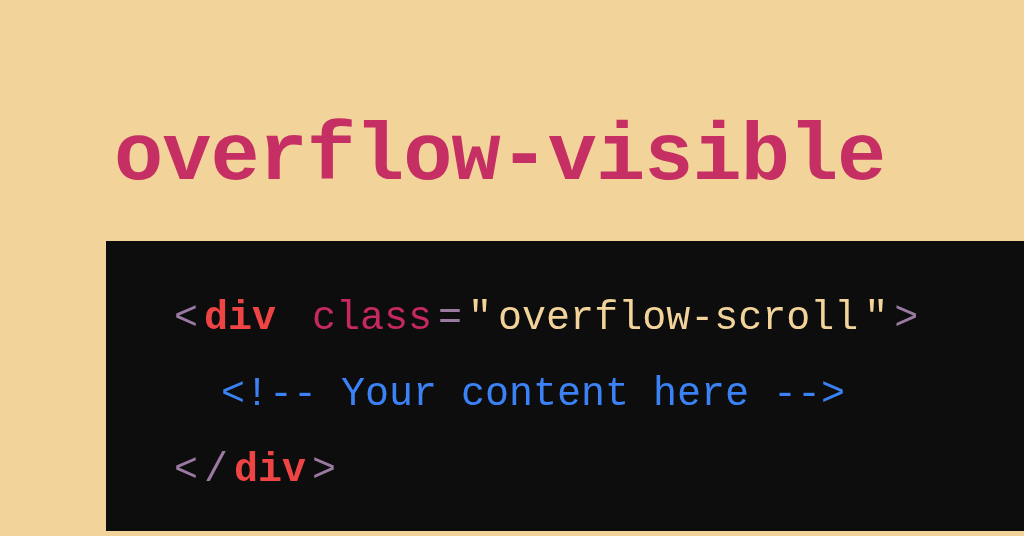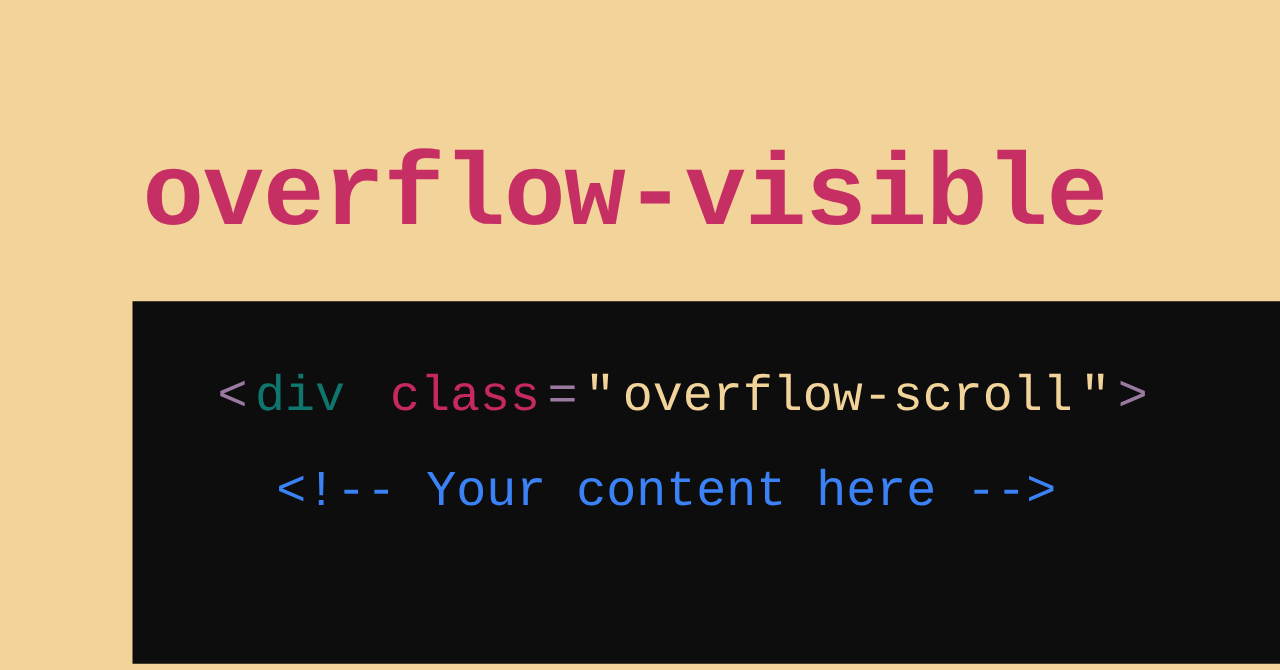--- a/index.html
+++ b/index.html
@@ -30,21 +30,22 @@
       width: 924px;
       height: 290px;
       font-size: 40px;
       line-height: 1.75;
       font-weight: 500;
     }
     .punct {
       color: #9a7aa0;
     }
     .tag {
-      color: #0f766e;
+      color: #ef4444;
+      font-weight: bold;
     }
     .attr-name {
       color: #c62862;
     }
     .attr-value {
       color: #f2d399;
     }
     .comment {
       color: #3b82f6;
     }
@@ -53,13 +54,14 @@
     }
   </style>
 </head>
 <body>
 
 <div class="heading">overflow-visible</div>
 
 <div class="code-block">
   <div><span class="punct">&lt;</span><span class="tag">div</span><span> </span><span class="attr-name">class</span><span class="punct">=</span><span class="attr-value">"</span><span class="attr-value">overflow-scroll</span><span class="attr-value">"</span><span class="punct">&gt;</span></div>
   <div class="indent"><span class="comment">&lt;!-- Your content here --&gt;</span></div>
+  <div><span class="punct">&lt;</span><span class="punct">/</span><span class="tag">div</span><span class="punct">&gt;</span></div>
 </div>
 
 </body></html>

